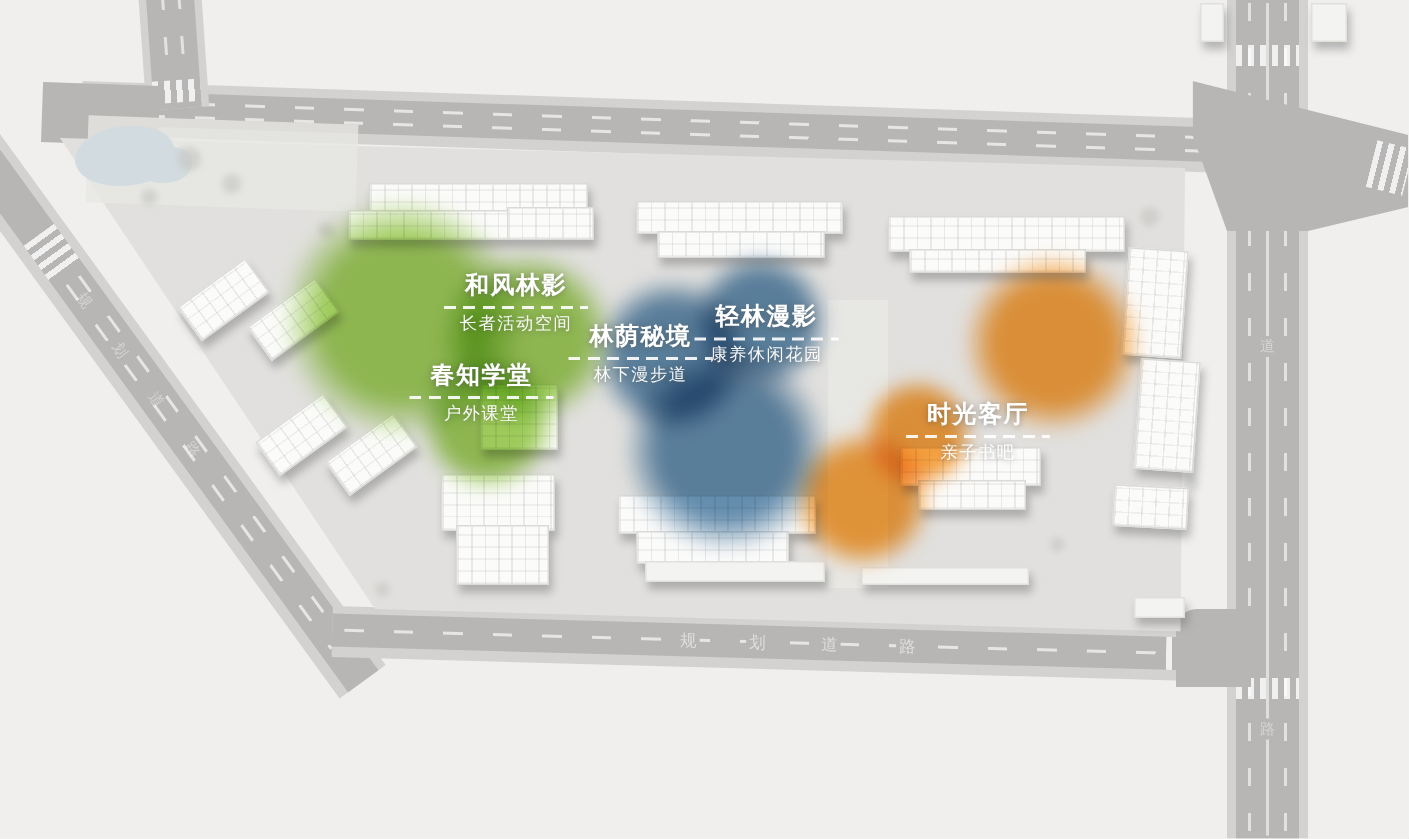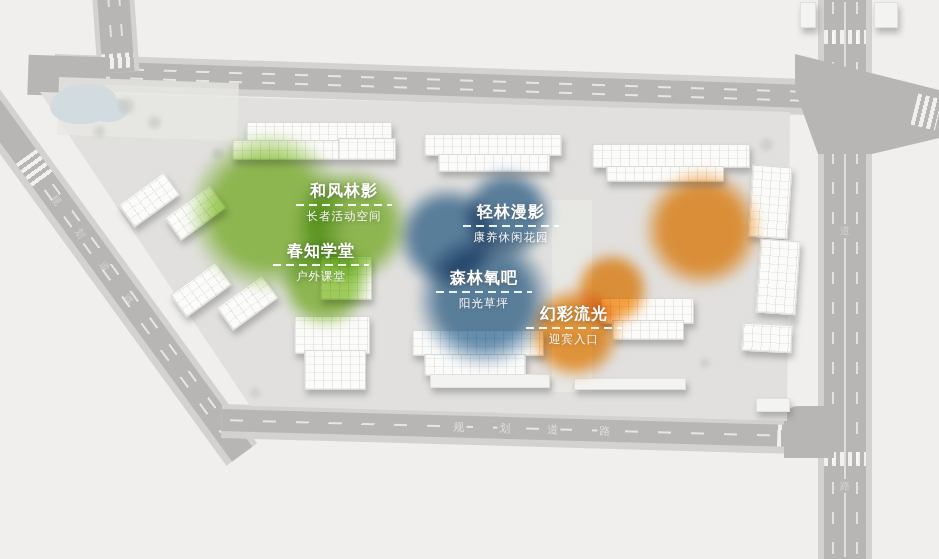--- a/index.html
+++ b/index.html
@@ -176,29 +176,29 @@
   <div class="zone z2">
     <div class="t">春知学堂</div>
     <div class="d"></div>
     <div class="s">户外课堂</div>
   </div>
   <div class="zone z1">
     <div class="t">和风林影</div>
     <div class="d"></div>
     <div class="s">长者活动空间</div>
   </div>
+  <div class="zone z3">
+    <div class="t">林荫秘境</div>
+    <div class="d"></div>
+    <div class="s">林下漫步道</div>
+  </div>
   <div class="zone z4">
     <div class="t">轻林漫影</div>
     <div class="d"></div>
     <div class="s">康养休闲花园</div>
   </div>
-  <div class="zone z5">
-    <div class="t">森林氧吧</div>
-    <div class="d"></div>
-    <div class="s">阳光草坪</div>
-  </div>
-  <div class="zone z8">
-    <div class="t">幻彩流光</div>
-    <div class="d"></div>
-    <div class="s">迎宾入口</div>
+  <div class="zone z7">
+    <div class="t">时光客厅</div>
+    <div class="d"></div>
+    <div class="s">亲子书吧</div>
   </div>
 
 </div>
 
 </body></html>

